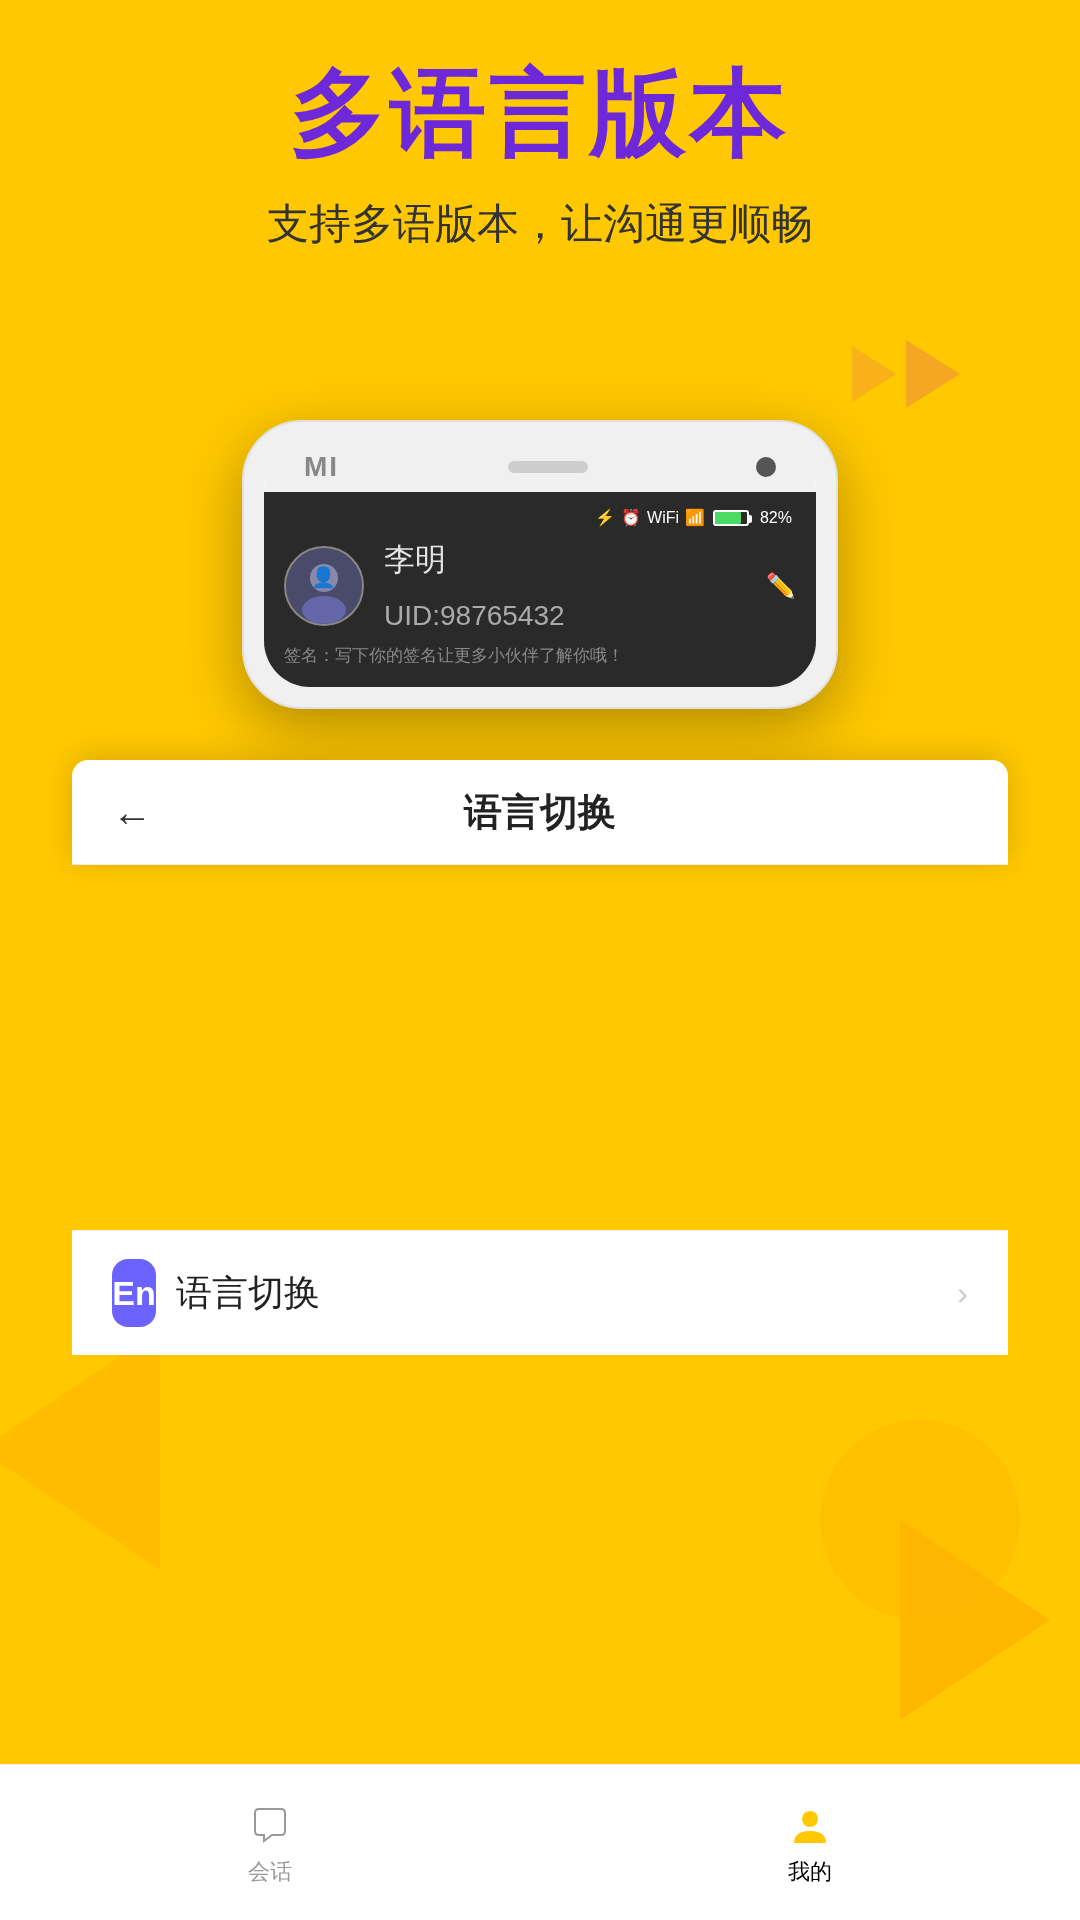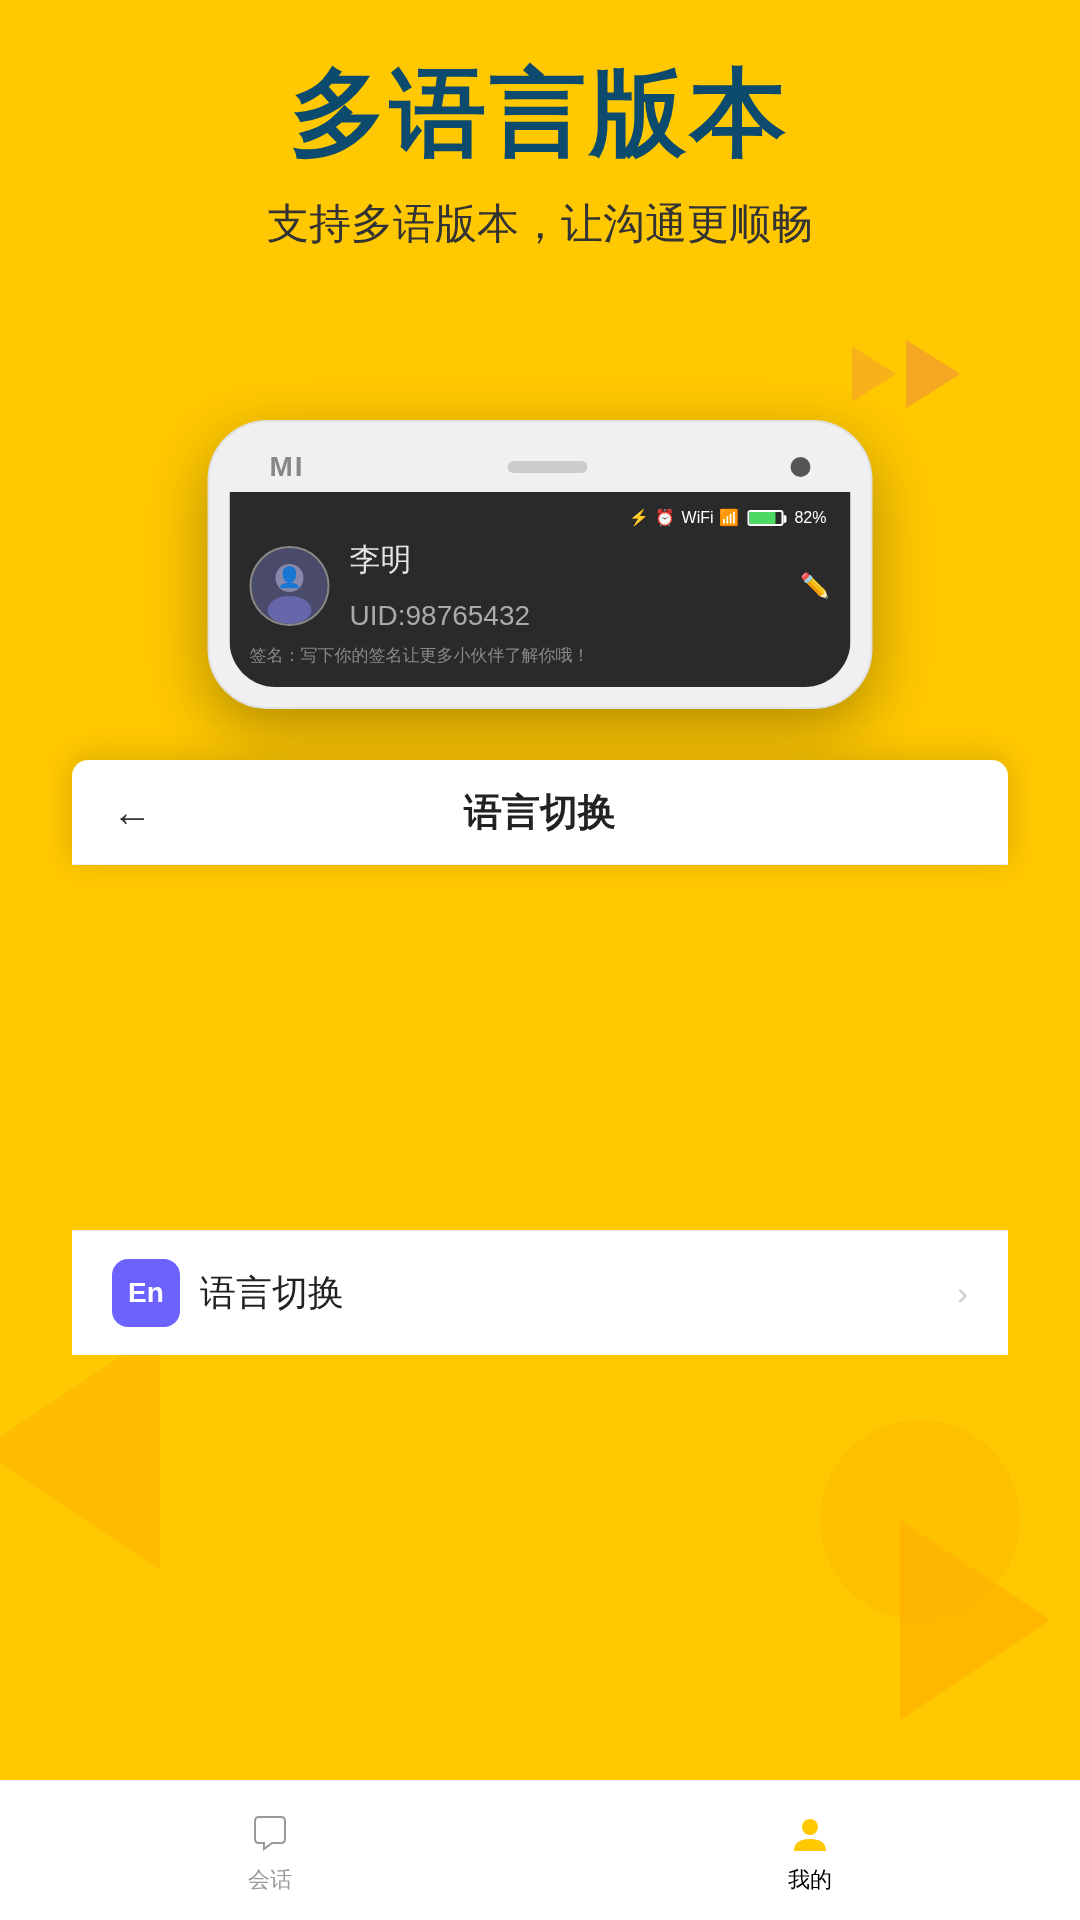--- a/index.html
+++ b/index.html
@@ -54,21 +54,21 @@
     .header-area {
       position: absolute;
       top: 60px;
       left: 0; right: 0;
       text-align: center;
       padding: 0 60px;
     }
     .main-title {
       font-size: 96px;
       font-weight: 900;
-      color: #0c4a6e;
+      color: #6d28d9;
       letter-spacing: 4px;
       line-height: 1.1;
     }
     .sub-title {
       font-size: 42px;
       color: #333;
       margin-top: 30px;
       font-weight: 400;
     }
 
@@ -94,21 +94,21 @@
       border-bottom: 34px solid transparent;
       border-left: 54px solid #F5A623;
     }
 
     
     .phone-container {
       position: absolute;
       top: 420px;
       left: 50%;
       transform: translateX(-50%);
-      width: 665px;
+      width: 596px;
     }
     .phone-outer {
       background: #f0f0f0;
       border-radius: 60px;
       padding: 20px;
       box-shadow: 0 20px 60px rgba(0,0,0,0.3);
       border: 2px solid #e0e0e0;
     }
     .phone-inner {
       background: #fff;
@@ -309,49 +309,49 @@
       right: 72px;
       background: #fff;
       padding: 28px 40px;
       border-top: 1px solid #eee;
       display: flex;
       align-items: center;
       gap: 20px;
       z-index: 10;
     }
     .lang-icon-box {
-      width: 68px; height: 68px;
+      width: 44px; height: 68px;
       border-radius: 16px;
       background: #6C63FF;
       display: flex;
       align-items: center;
       justify-content: center;
       color: #fff;
-      font-size: 28px;
+      font-size: 34px;
       font-weight: 700;
       flex-shrink: 0;
       text-align: right;
     }
     .lang-entry-text {
       flex: 1;
       font-size: 36px;
       color: #222;
       font-weight: 500;
     }
     .chevron-right {
       font-size: 32px;
       color: #ccc;
     }
 
     
     .bottom-nav {
       position: absolute;
       bottom: 0;
       left: 0; right: 0;
-      height: 140px;
+      height: 156px;
       background: #fff;
       display: flex;
       align-items: center;
       justify-content: space-around;
       border-top: 1px solid #eee;
       z-index: 20;
     }
     .nav-item {
       display: flex;
       flex-direction: column;

